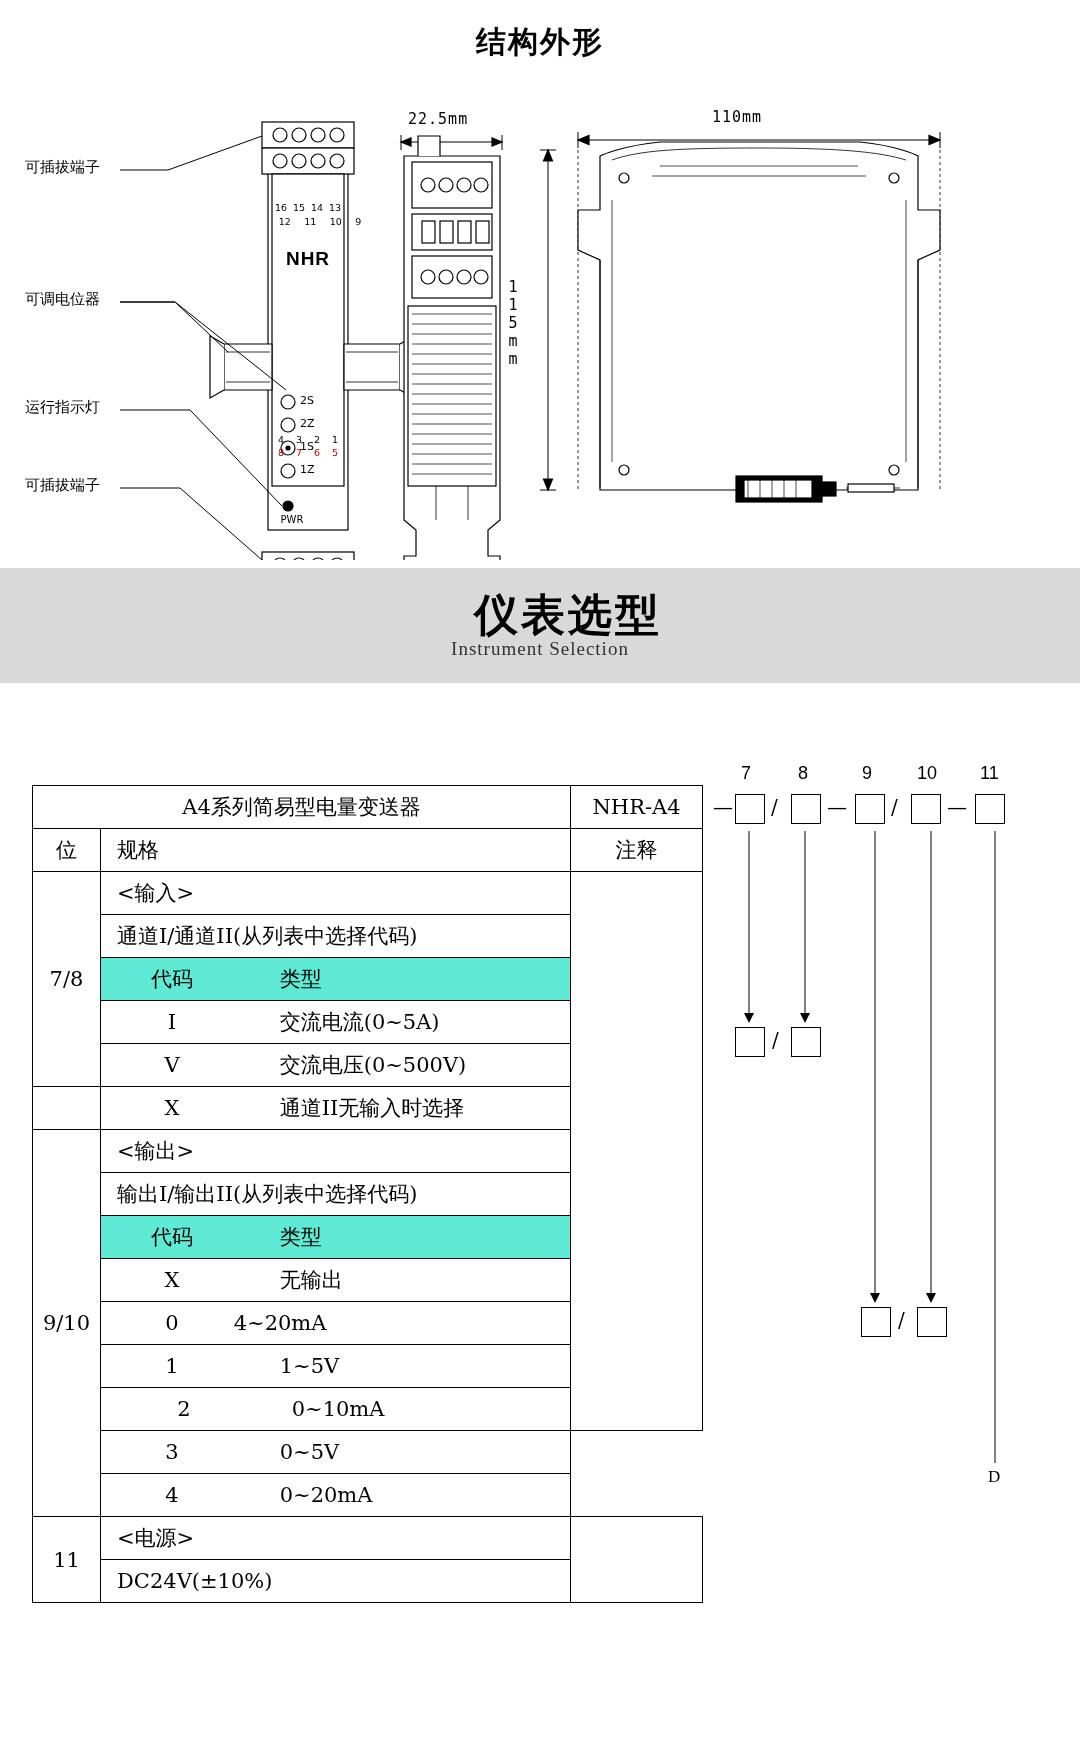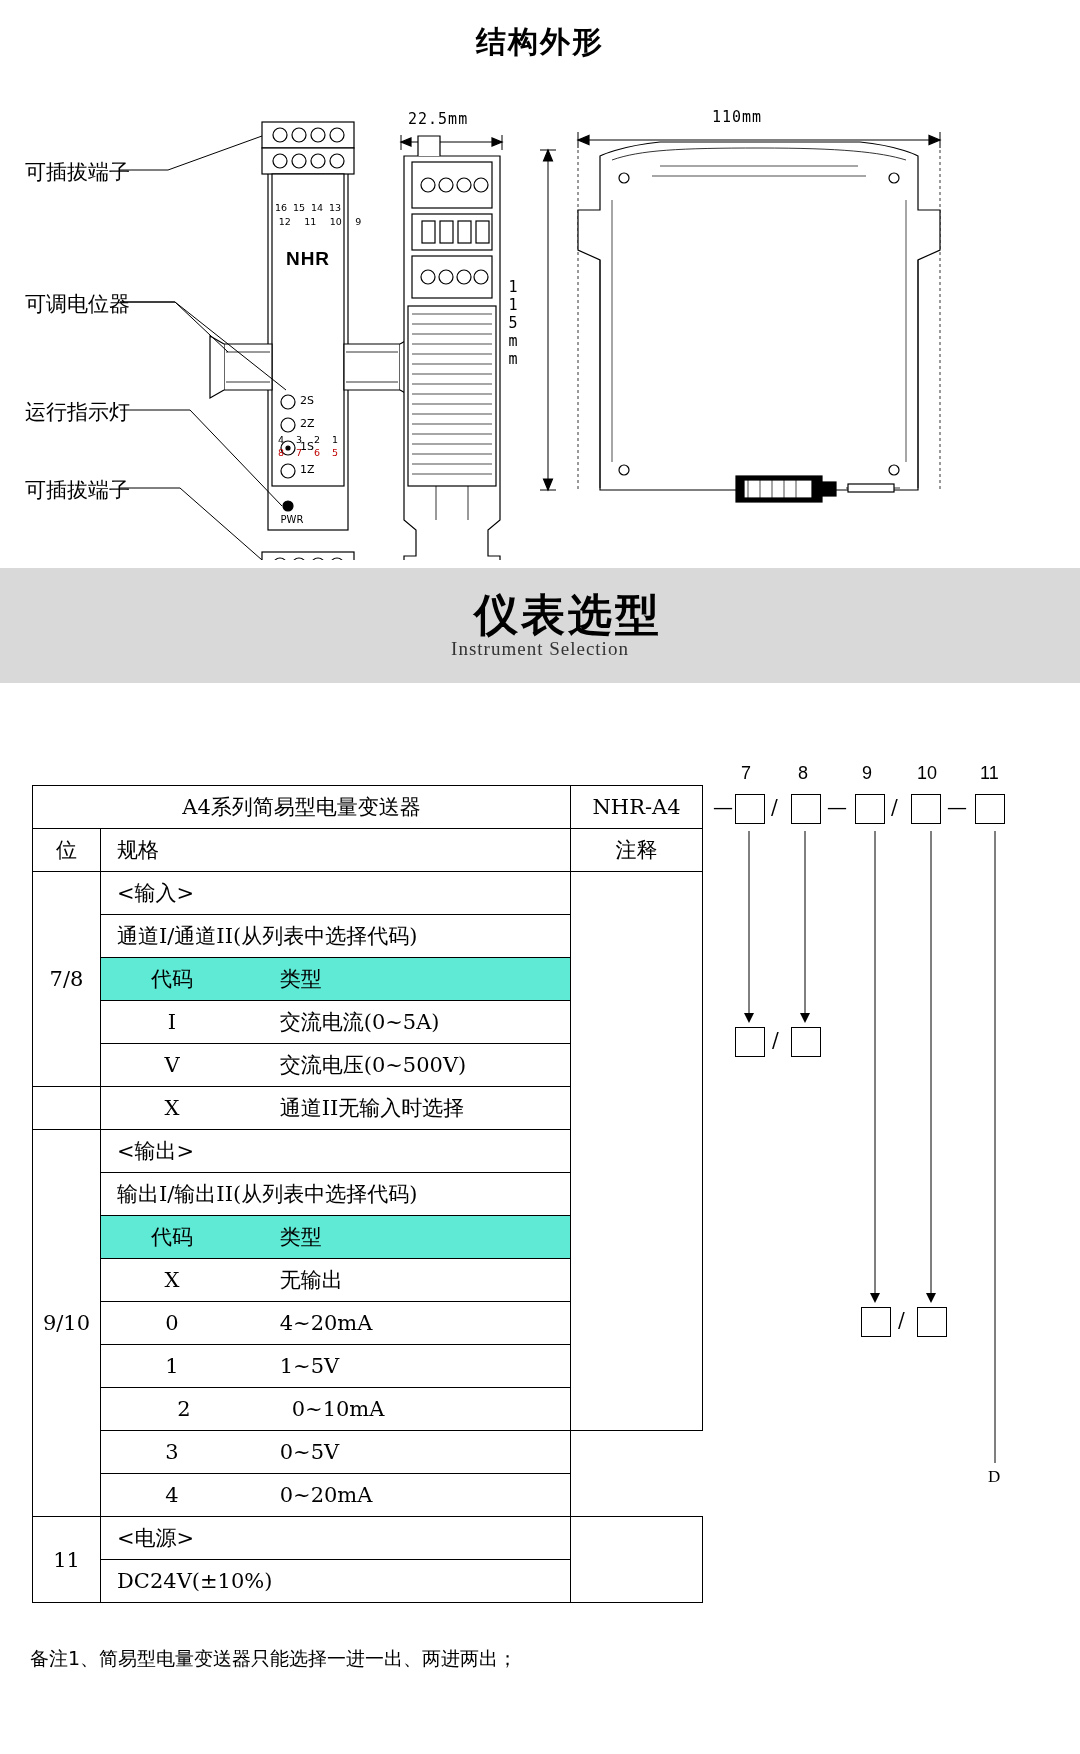--- a/index.html
+++ b/index.html
@@ -32,21 +32,21 @@
   
   .drawing {
     position: absolute;
     top: 90px;
     left: 0;
     width: 1080px;
     height: 470px;
   }
   .callout-label {
     position: absolute;
-    font-size: 21px;
+    font-size: 15px;
     font-family: "DejaVu Sans", sans-serif;
     color: #000;
     white-space: nowrap;
   }
   .dim-label {
     position: absolute;
     font-size: 15px;
     font-family: "DejaVu Sans Mono", monospace;
     letter-spacing: 1px;
     color: #000;
@@ -500,21 +500,21 @@
     </tr>
     <tr>
       <td style="padding-left:16px;">
         <span class="code-cell">X</span>
         <span style="margin-left:46px;">无输出</span>
       </td>
     </tr>
     <tr>
       <td style="padding-left:16px;">
         <span class="code-cell">0</span>
-        <span style="margin-left:46px;">4~20mA</span>
+        <span style="">4~20mA</span>
       </td>
     </tr>
     <tr>
       <td style="padding-left:16px;">
         <span class="code-cell">1</span>
         <span style="margin-left:46px;">1~5V</span>
       </td>
     </tr>
     <tr>
       <td style="padding-left:28px;">
@@ -541,14 +541,13 @@
       <td rowspan="2"></td>
     </tr>
     <tr>
       <td style="padding-left:16px;">DC24V(±10%)</td>
     </tr>
   </tbody>
     </table>
 </div>
 
 <div class="footnotes">
-  <div class="footnote">备注1、简易型电量变送器只能选择一进一出、两进两出；</div>
 </div>
 
 </body></html>

